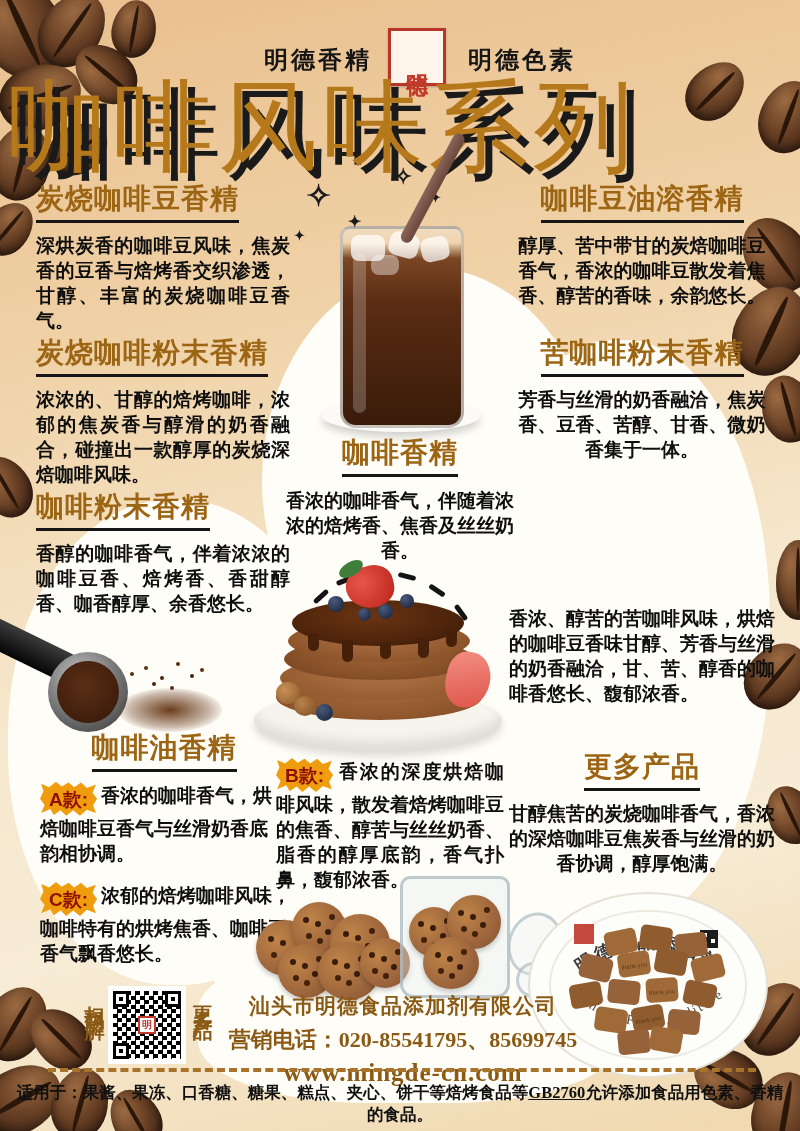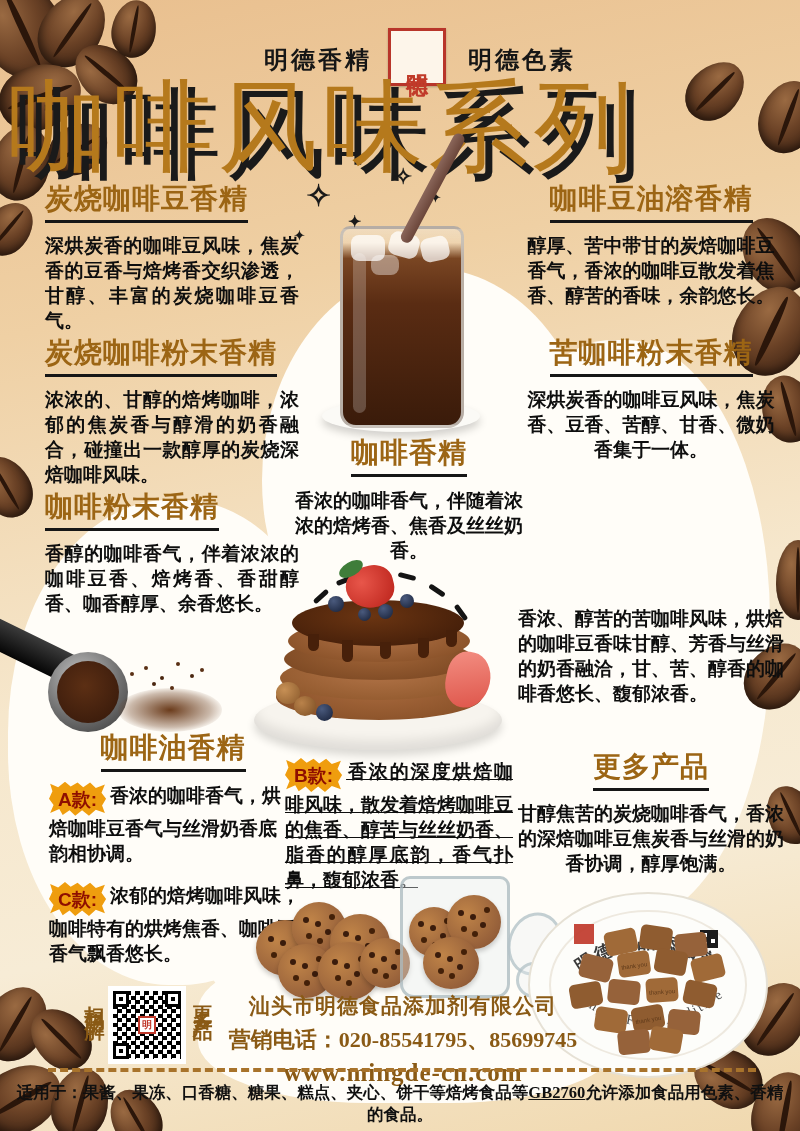--- a/index.html
+++ b/index.html
@@ -7,21 +7,21 @@
     font-family:"Liberation Sans",sans-serif;
     background:linear-gradient(168deg,#e9bf8e 0%,#efd0a4 26%,#f6e7cc 55%,#f7ecd6 75%,#f0d8ae 100%);}
   .abs{position:absolute;}
   
   .bean{position:absolute;z-index:1;border-radius:50%/55% 55% 45% 45%;
     background:radial-gradient(ellipse at 35% 30%,#9a6a42 0%,#6b4226 45%,#3f2414 85%);
     box-shadow:inset 0 -5px 9px rgba(0,0,0,.45);}
   .bean::before{content:"";position:absolute;left:46%;top:9%;bottom:9%;width:9%;border-radius:50%;background:#2b160a;}
   .blob{position:absolute;background:#fffdf8;z-index:2;}
   
-  .sec{position:absolute;z-index:5;margin-left:9px;}
+  .sec{position:absolute;z-index:5;}
   .sec h3{margin:0;font-size:28px;font-weight:900;color:#9c6514;letter-spacing:1px;
     display:inline-block;border-bottom:3px solid #161616;padding-bottom:5px;line-height:1.1;}
   .sec p{margin:10px 0 0;font-size:19px;font-weight:700;color:#0e0e0e;line-height:1.32;}
   .center{text-align:center;}
   .just{text-align:justify;}
   .badge{display:inline-block;background:#ef9d0e;color:#8e0e00;font-weight:900;font-size:19px;
     line-height:1;padding:8px 9px 7px;margin-right:4px;vertical-align:-4px;
     clip-path:polygon(0% 50%,6% 28%,2% 6%,16% 16%,28% 0%,38% 14%,50% 2%,60% 16%,72% 2%,82% 18%,98% 8%,92% 32%,100% 50%,93% 70%,98% 92%,82% 82%,70% 100%,58% 84%,46% 100%,36% 84%,24% 98%,18% 80%,2% 92%,8% 68%);}
   
   .brand{position:absolute;z-index:5;font-size:24px;font-weight:900;color:#161616;letter-spacing:3px;margin-left:16px;}
@@ -201,21 +201,21 @@
     <div class="berry" style="left:128px;top:48px;width:15px;height:15px;"></div>
     <div class="berry" style="left:150px;top:38px;width:14px;height:14px;"></div>
     <div class="berry" style="left:108px;top:52px;width:13px;height:13px;"></div>
     <div class="layer" style="left:196px;top:96px;width:44px;height:56px;background:linear-gradient(160deg,#f49084,#dd5348);border-radius:46% 54% 58% 50%;transform:rotate(12deg);"></div>
     <div class="layer" style="left:26px;top:126px;width:24px;height:22px;background:radial-gradient(circle at 35% 35%,#c79055,#8a5a2c);border-radius:50%;"></div>
     <div class="layer" style="left:44px;top:140px;width:22px;height:20px;background:radial-gradient(circle at 35% 35%,#b9824a,#7c4e24);border-radius:50%;"></div>
     <div class="berry" style="left:66px;top:148px;width:17px;height:17px;"></div>
   </div>
 
   <div class="sec" style="left:276px;top:758px;width:228px;">
-    <p class="just" style="margin-top:0;text-decoration:underline;"><span class="badge">B款:</span><span>香浓的深度烘焙咖啡风味，散发着焙烤咖啡豆的焦香、醇苦与丝丝奶香、脂香的醇厚底韵，香气扑鼻，馥郁浓香。</span></p>
+    <p class="just" style="margin-top:0;"><span class="badge">B款:</span><span>香浓的深度烘焙咖啡风味，散发着焙烤咖啡豆的焦香、醇苦与丝丝奶香、脂香的醇厚底韵，香气扑鼻，馥郁浓香。</span></p>
   </div>
 
   <div class="abs" style="left:256px;top:898px;width:160px;height:100px;z-index:5;">
     <div class="cookie" style="left:0px;top:22px;width:58px;height:56px;">
         <div class="chips"></div>
       </div>
     <div class="cookie" style="left:36px;top:4px;width:54px;height:52px;">
         <div class="chips"></div>
       </div>
     <div class="cookie" style="left:74px;top:16px;width:60px;height:58px;">
@@ -244,21 +244,21 @@
   </div>
   <div class="lid" style="left:508px;top:912px;width:48px;height:58px;transform:rotate(18deg);"></div>
   <div class="lid" style="left:516px;top:962px;width:30px;height:30px;"></div>
 
   <div class="sec center" style="left:502px;top:184px;width:280px;">
     <h3>咖啡豆油溶香精</h3>
     <p style="width:262px;margin-left:auto;margin-right:auto;">醇厚、苦中带甘的炭焙咖啡豆香气，香浓的咖啡豆散发着焦香、醇苦的香味，余韵悠长。</p>
   </div>
   <div class="sec center" style="left:502px;top:338px;width:280px;">
     <h3>苦咖啡粉末香精</h3>
-    <p style="width:262px;margin-left:auto;margin-right:auto;">深烘炭香的咖啡豆风味，焦炭香、豆香、苦醇、甘香、微奶香集于一体。</p>
+    <p style="width:262px;margin-left:auto;margin-right:auto;">芳香与丝滑的奶香融洽，焦炭香、豆香、苦醇、甘香、微奶香集于一体。</p>
   </div>
   <div class="sec center" style="left:502px;top:596px;width:280px;">
     <p class="just" style="width:266px;margin-left:auto;margin-right:auto;">香浓、醇苦的苦咖啡风味，烘焙的咖啡豆香味甘醇、芳香与丝滑的奶香融洽，甘、苦、醇香的咖啡香悠长、馥郁浓香。</p>
   </div>
   <div class="sec center" style="left:502px;top:752px;width:280px;">
     <h3>更多产品</h3>
     <p style="width:266px;margin-left:auto;margin-right:auto;">甘醇焦苦的炭烧咖啡香气，香浓的深焙咖啡豆焦炭香与丝滑的奶香协调，醇厚饱满。</p>
   </div>
 
   <svg class="abs" style="left:526px;top:890px;z-index:5;" width="244" height="190" viewBox="0 0 244 190">

